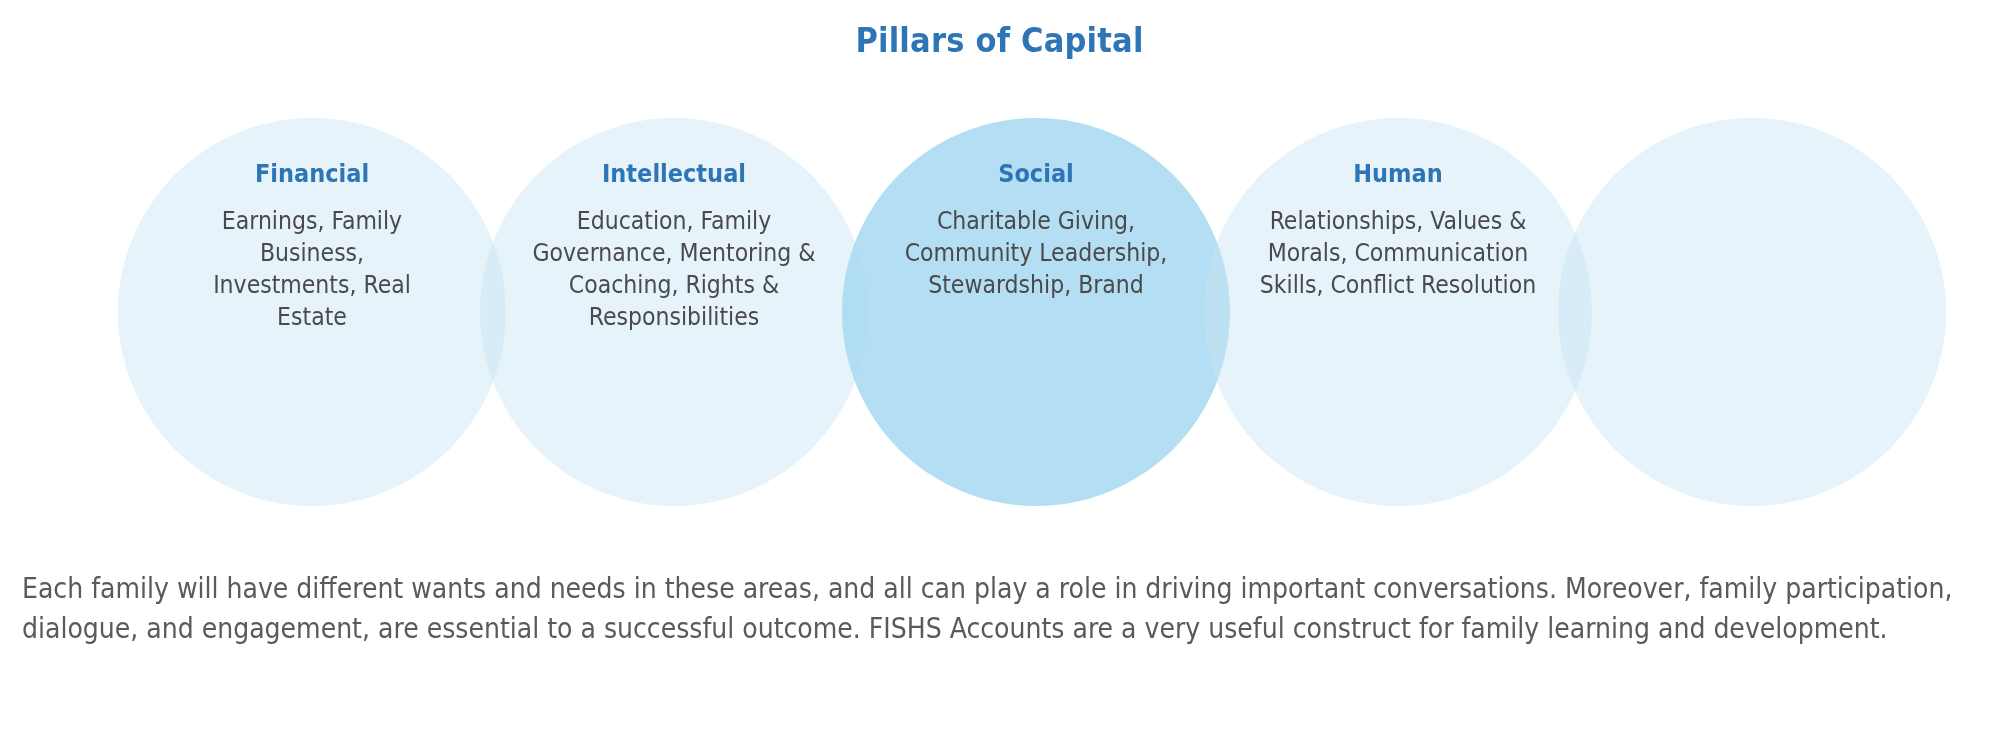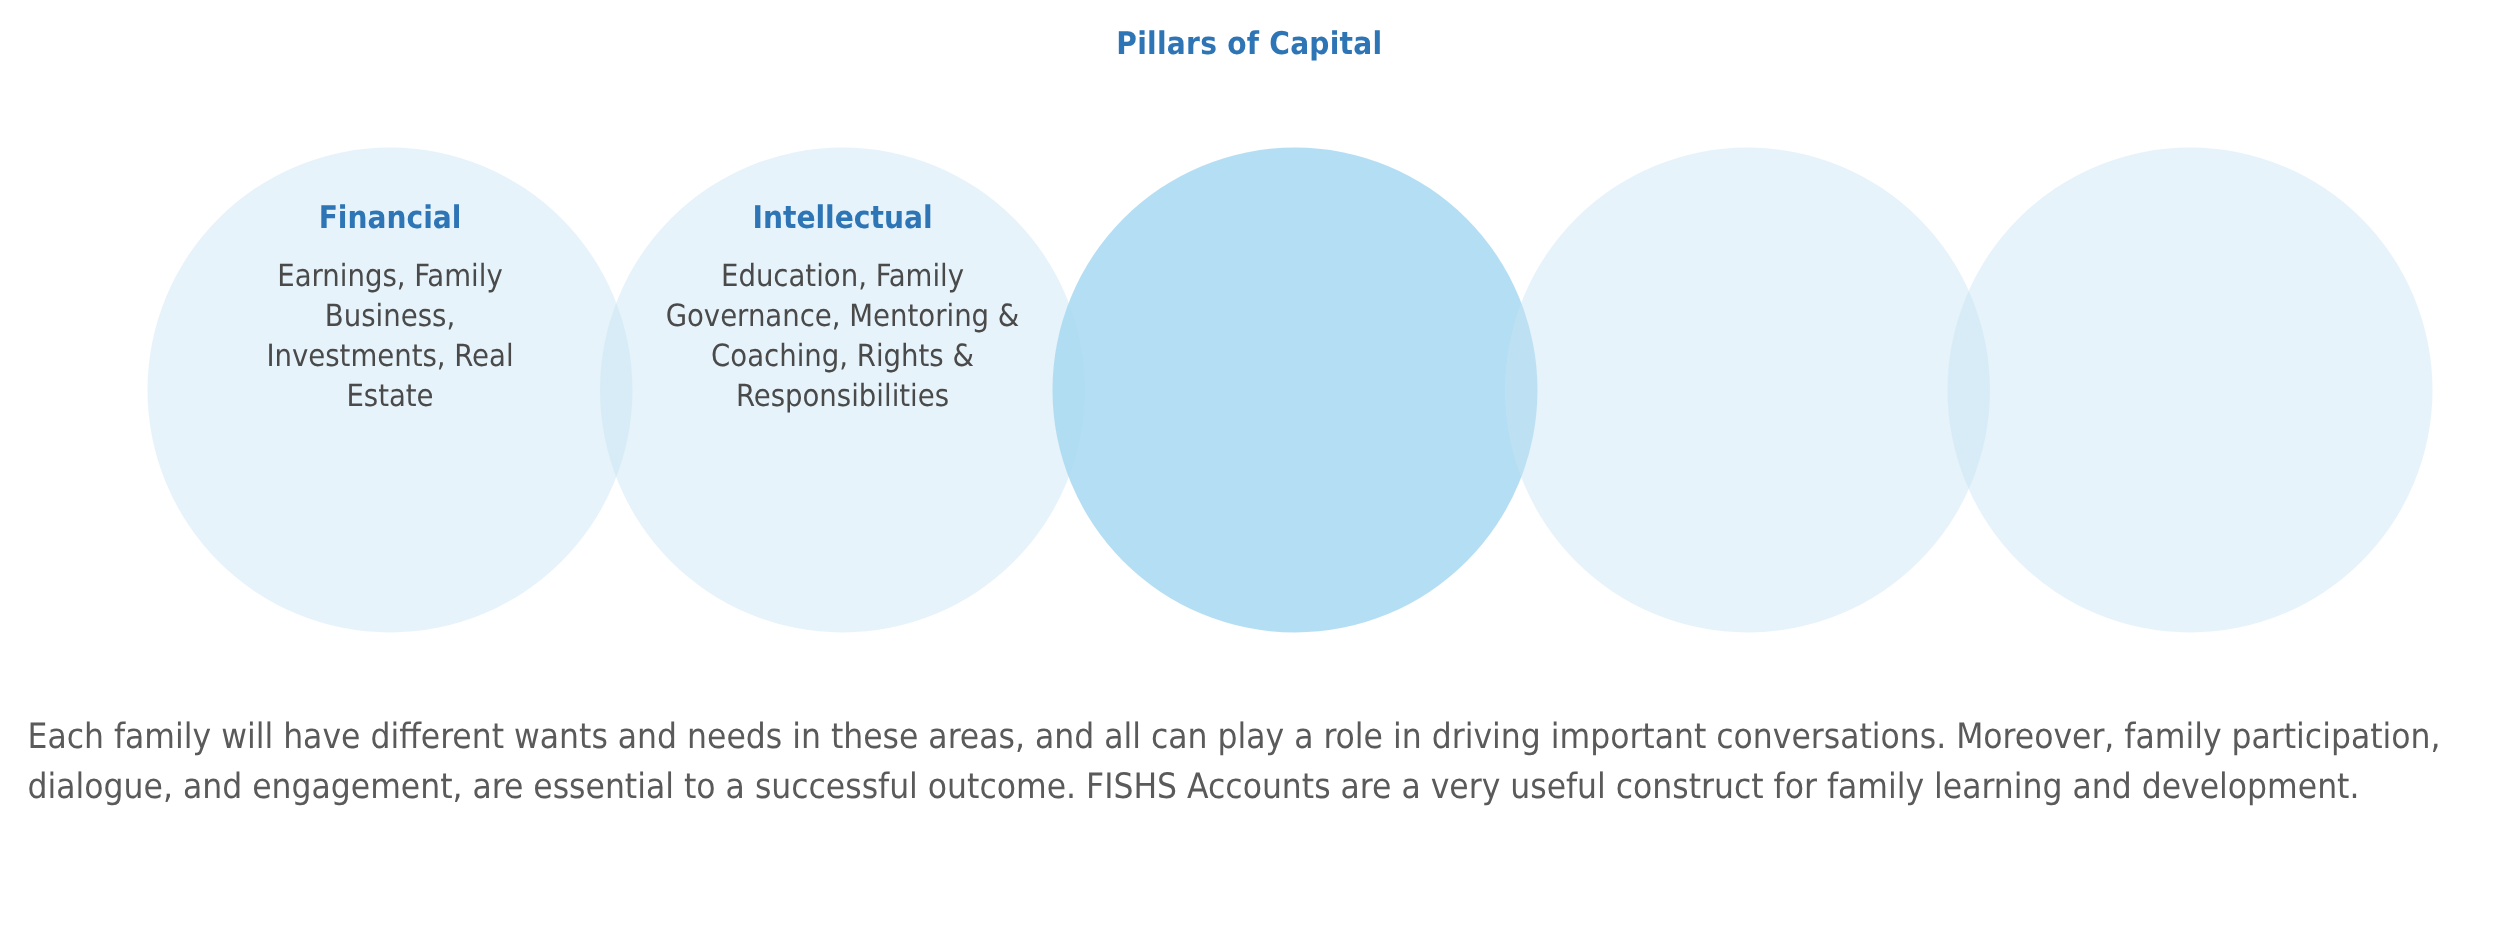--- a/index.html
+++ b/index.html
@@ -14,21 +14,21 @@
     overflow: hidden;
     position: relative;
   }
 
   #page-title {
     position: absolute;
     top: 20px;
     left: 0;
     width: 1999px;
     text-align: center;
-    font-size: 25px;
+    font-size: 34px;
     font-weight: bold;
     color: #2e75b6;
     letter-spacing: 0.2px;
   }
 
   #pillars-diagram {
     position: absolute;
     top: 118px;
     left: 0;
     width: 1999px;
@@ -113,18 +113,26 @@
   <div class="pillar-body" style="left:480px;">
     <div class="pillar-heading">Intellectual</div>
     <div class="pillar-text wide">Education, Family Governance, Mentoring &amp; Coaching, Rights &amp; Responsibilities</div>
   </div>
 
   <div class="pillar-body" style="left:118px;">
     <div class="pillar-heading">Financial</div>
     <div class="pillar-text narrow">Earnings, Family Business, Investments, Real Estate</div>
   </div>
 
+  <div class="pillar-body" style="left:842px;">
+    <div class="pillar-heading">Social</div>
+    <div class="pillar-text">Charitable Giving, Community Leadership, Stewardship, Brand</div>
+  </div>
 
+  <div class="pillar-body" style="left:1204px;">
+    <div class="pillar-heading">Human</div>
+    <div class="pillar-text wide">Relationships, Values &amp; Morals, Communication Skills, Conflict Resolution</div>
+  </div>
 
 
 </div>
 
 <div id="summary-paragraph">Each family will have different wants and needs in these areas, and all can play a role in driving important conversations. Moreover, family participation, dialogue, and engagement, are essential to a successful outcome. FISHS Accounts are a very useful construct for family learning and development.</div>
 
 </body></html>

